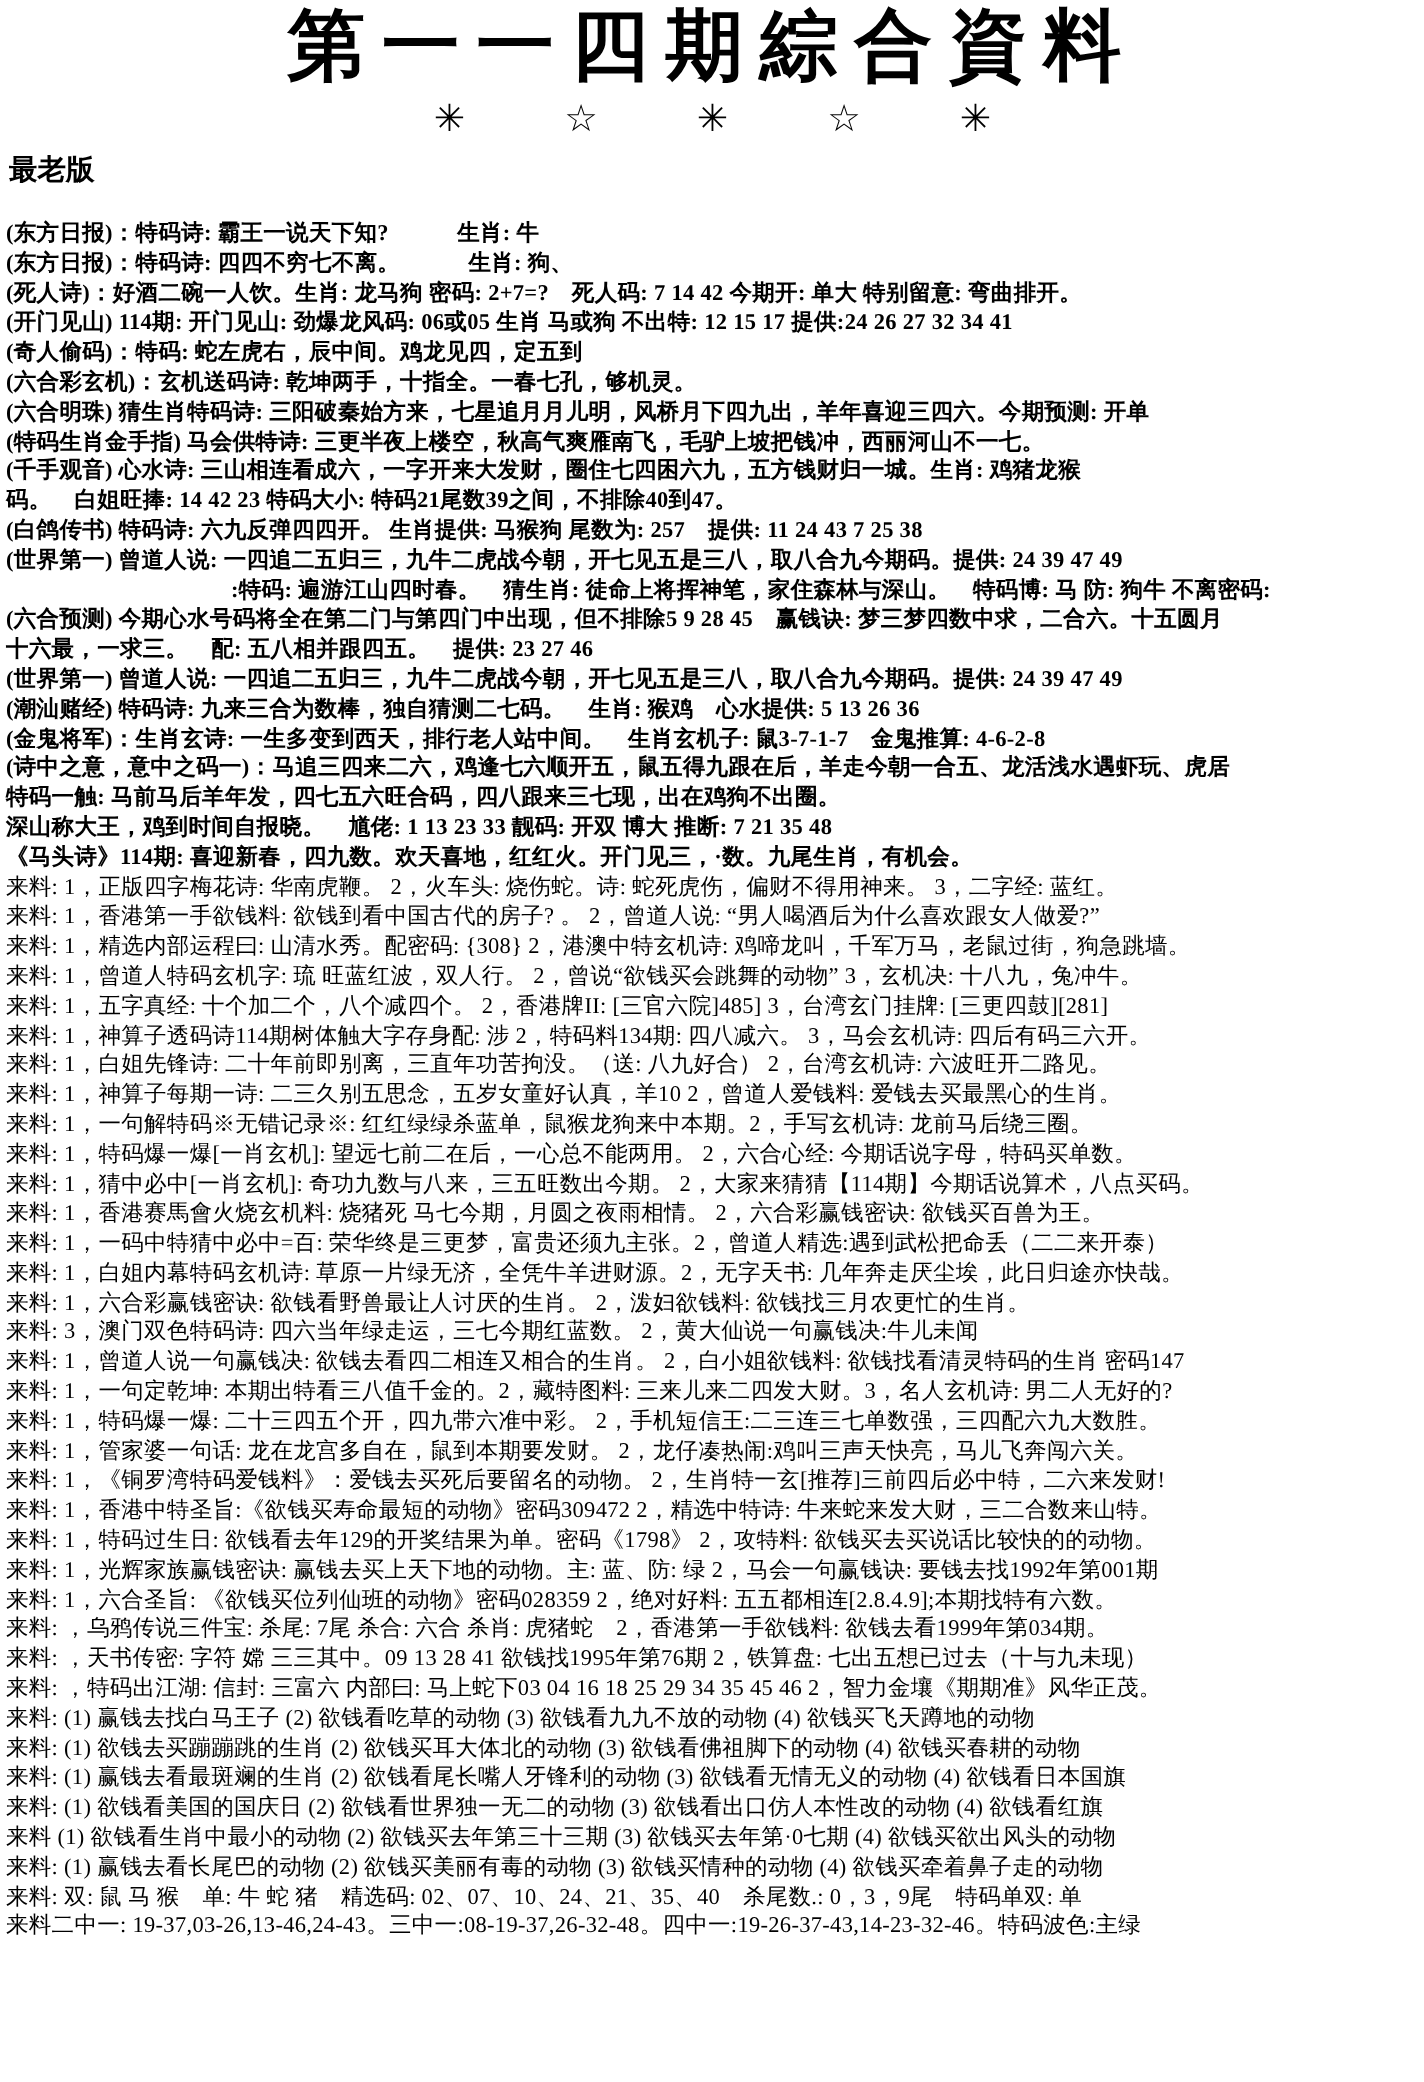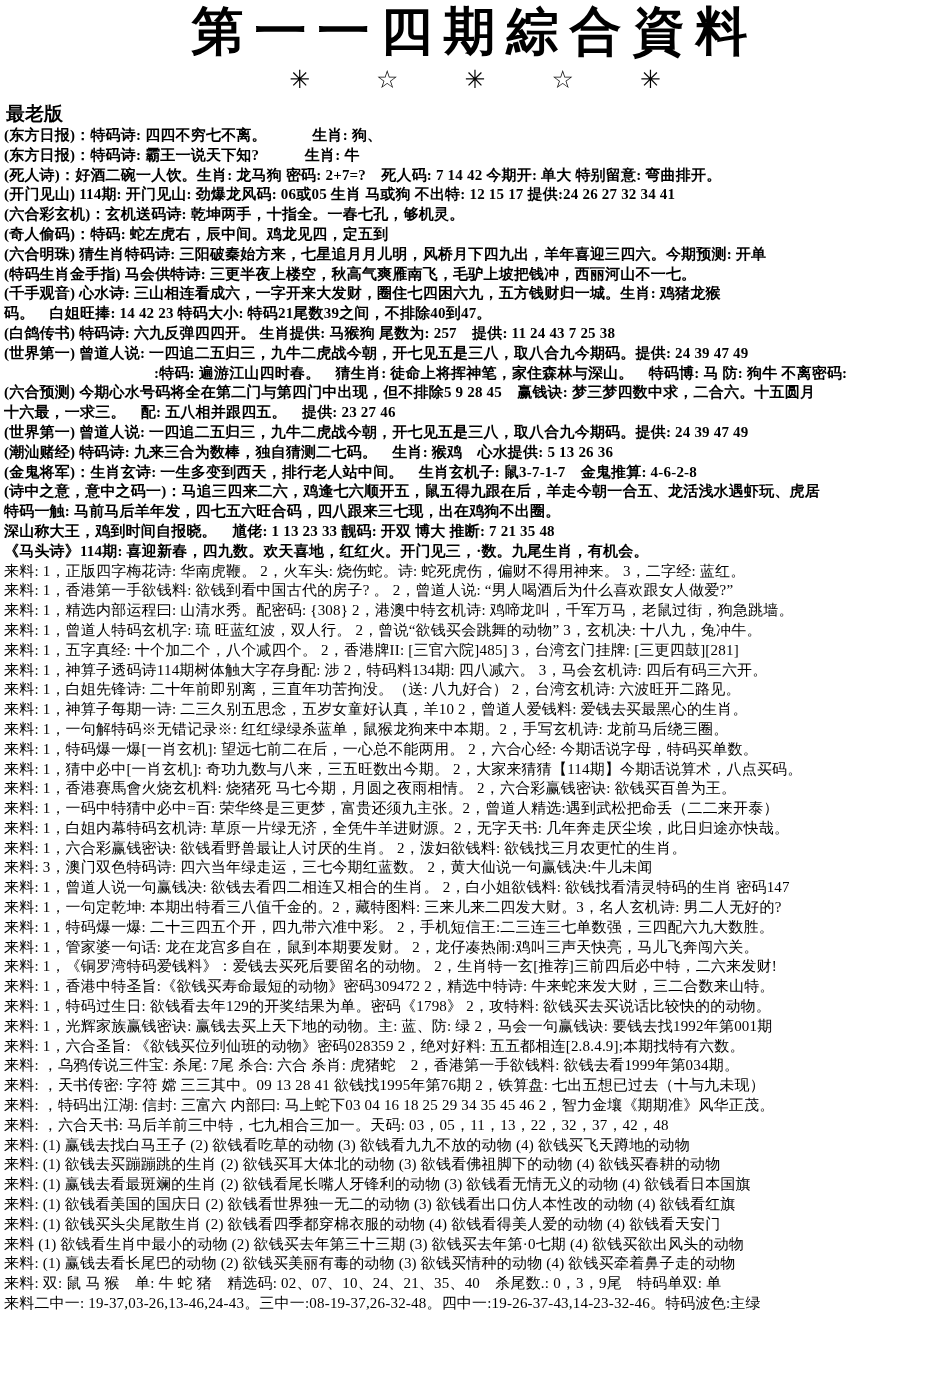--- a/index.html
+++ b/index.html
@@ -10,46 +10,46 @@
   .page{width:949px;height:1388px;box-sizing:border-box;padding:2px 3px 16px 4px;}
   .title{
     margin:0;text-align:center;font-size:52px;font-weight:bold;
     letter-spacing:11px;line-height:60px;white-space:nowrap;
   }
   .deco-row{
     display:flex;justify-content:center;gap:66px;
     height:30px;margin-top:4px;font-size:25px;line-height:28px;
   }
   .deco-sym{display:inline-block;}
-  .edition{font-size:19px;font-weight:bold;line-height:24px;margin:6px 0 0 2px;}
+  .edition{font-size:19px;font-weight:bold;line-height:24px;margin:6px 0 21px 2px;}
   .doc-body{font-size:15px;line-height:19.8px;}
   .line{white-space:nowrap;letter-spacing:0.2px;}
   .line.bold{font-weight:bold;}
   .line.indent{padding-left:150px;}
 </style>
 </head>
 <body>
 
 <div class="page">
   <h1 class="title">第一一四期綜合資料</h1>
   <div class="deco-row" id="deco">
       <span class="deco-sym">✳</span>
       <span class="deco-sym">☆</span>
       <span class="deco-sym">✳</span>
       <span class="deco-sym">☆</span>
       <span class="deco-sym">✳</span>
     </div>
   <div class="edition">最老版</div>
   <div class="doc-body" id="lines">
+      <div class="line bold">(东方日报)：特码诗: 霸王一说天下知?　　　生肖: 牛</div>
       <div class="line bold">(东方日报)：特码诗: 四四不穷七不离。　　　生肖: 狗、</div>
-      <div class="line bold">(东方日报)：特码诗: 霸王一说天下知?　　　生肖: 牛</div>
       <div class="line bold">(死人诗)：好酒二碗一人饮。生肖: 龙马狗 密码: 2+7=?　死人码: 7 14 42 今期开: 单大 特别留意: 弯曲排开。</div>
       <div class="line bold">(开门见山) 114期: 开门见山: 劲爆龙风码: 06或05 生肖 马或狗 不出特: 12 15 17 提供:24 26 27 32 34 41</div>
+      <div class="line bold">(奇人偷码)：特码: 蛇左虎右，辰中间。鸡龙见四，定五到</div>
       <div class="line bold">(六合彩玄机)：玄机送码诗: 乾坤两手，十指全。一春七孔，够机灵。</div>
-      <div class="line bold">(奇人偷码)：特码: 蛇左虎右，辰中间。鸡龙见四，定五到</div>
       <div class="line bold">(六合明珠) 猜生肖特码诗: 三阳破秦始方来，七星追月月儿明，风桥月下四九出，羊年喜迎三四六。今期预测: 开单</div>
       <div class="line bold">(特码生肖金手指) 马会供特诗: 三更半夜上楼空，秋高气爽雁南飞，毛驴上坡把钱冲，西丽河山不一七。</div>
       <div class="line bold">(千手观音) 心水诗: 三山相连看成六，一字开来大发财，圈住七四困六九，五方钱财归一城。生肖: 鸡猪龙猴</div>
       <div class="line bold">码。　白姐旺捧: 14 42 23 特码大小: 特码21尾数39之间，不排除40到47。</div>
       <div class="line bold">(白鸽传书) 特码诗: 六九反弹四四开。 生肖提供: 马猴狗 尾数为: 257　提供: 11 24 43 7 25 38</div>
       <div class="line bold">(世界第一) 曾道人说: 一四追二五归三，九牛二虎战今朝，开七见五是三八，取八合九今期码。提供: 24 39 47 49</div>
       <div class="line bold indent">:特码: 遍游江山四时春。　猜生肖: 徒命上将挥神笔，家住森林与深山。　特码博: 马 防: 狗牛 不离密码:</div>
       <div class="line bold">(六合预测) 今期心水号码将全在第二门与第四门中出现，但不排除5 9 28 45　赢钱诀: 梦三梦四数中求，二合六。十五圆月</div>
       <div class="line bold">十六最，一求三。　配: 五八相并跟四五。　提供: 23 27 46</div>
       <div class="line bold">(世界第一) 曾道人说: 一四追二五归三，九牛二虎战今朝，开七见五是三八，取八合九今期码。提供: 24 39 47 49</div>
@@ -80,24 +80,22 @@
       <div class="line">来料: 1，特码爆一爆: 二十三四五个开，四九带六准中彩。 2，手机短信王:二三连三七单数强，三四配六九大数胜。</div>
       <div class="line">来料: 1，管家婆一句话: 龙在龙宫多自在，鼠到本期要发财。 2，龙仔凑热闹:鸡叫三声天快亮，马儿飞奔闯六关。</div>
       <div class="line">来料: 1，《铜罗湾特码爱钱料》：爱钱去买死后要留名的动物。 2，生肖特一玄[推荐]三前四后必中特，二六来发财!</div>
       <div class="line">来料: 1，香港中特圣旨:《欲钱买寿命最短的动物》密码309472 2，精选中特诗: 牛来蛇来发大财，三二合数来山特。</div>
       <div class="line">来料: 1，特码过生日: 欲钱看去年129的开奖结果为单。密码《1798》 2，攻特料: 欲钱买去买说话比较快的的动物。</div>
       <div class="line">来料: 1，光辉家族赢钱密诀: 赢钱去买上天下地的动物。主: 蓝、防: 绿 2，马会一句赢钱诀: 要钱去找1992年第001期</div>
       <div class="line">来料: 1，六合圣旨: 《欲钱买位列仙班的动物》密码028359 2，绝对好料: 五五都相连[2.8.4.9];本期找特有六数。</div>
       <div class="line">来料: ，乌鸦传说三件宝: 杀尾: 7尾 杀合: 六合 杀肖: 虎猪蛇　2，香港第一手欲钱料: 欲钱去看1999年第034期。</div>
       <div class="line">来料: ，天书传密: 字符 嫦 三三其中。09 13 28 41 欲钱找1995年第76期 2，铁算盘: 七出五想已过去（十与九未现）</div>
       <div class="line">来料: ，特码出江湖: 信封: 三富六 内部曰: 马上蛇下03 04 16 18 25 29 34 35 45 46 2，智力金壤《期期准》风华正茂。</div>
-      <div class="line">来料: ，六合天书: 马后羊前三中特，七九相合三加一。天码: 03，05，11，13，22，32，37，42，48</div>
       <div class="line">来料: (1) 赢钱去找白马王子 (2) 欲钱看吃草的动物 (3) 欲钱看九九不放的动物 (4) 欲钱买飞天蹲地的动物</div>
       <div class="line">来料: (1) 欲钱去买蹦蹦跳的生肖 (2) 欲钱买耳大体北的动物 (3) 欲钱看佛祖脚下的动物 (4) 欲钱买春耕的动物</div>
       <div class="line">来料: (1) 赢钱去看最斑斓的生肖 (2) 欲钱看尾长嘴人牙锋利的动物 (3) 欲钱看无情无义的动物 (4) 欲钱看日本国旗</div>
       <div class="line">来料: (1) 欲钱看美国的国庆日 (2) 欲钱看世界独一无二的动物 (3) 欲钱看出口仿人本性改的动物 (4) 欲钱看红旗</div>
-      <div class="line">来料: (1) 欲钱买头尖尾散生肖 (2) 欲钱看四季都穿棉衣服的动物 (4) 欲钱看得美人爱的动物 (4) 欲钱看天安门</div>
       <div class="line">来料 (1) 欲钱看生肖中最小的动物 (2) 欲钱买去年第三十三期 (3) 欲钱买去年第·0七期 (4) 欲钱买欲出风头的动物</div>
       <div class="line">来料: (1) 赢钱去看长尾巴的动物 (2) 欲钱买美丽有毒的动物 (3) 欲钱买情种的动物 (4) 欲钱买牵着鼻子走的动物</div>
       <div class="line">来料: 双: 鼠 马 猴　单: 牛 蛇 猪　精选码: 02、07、10、24、21、35、40　杀尾数.: 0，3，9尾　特码单双: 单</div>
       <div class="line">来料二中一: 19-37,03-26,13-46,24-43。三中一:08-19-37,26-32-48。四中一:19-26-37-43,14-23-32-46。特码波色:主绿</div>
     </div>
 </div>
 
 </body></html>

